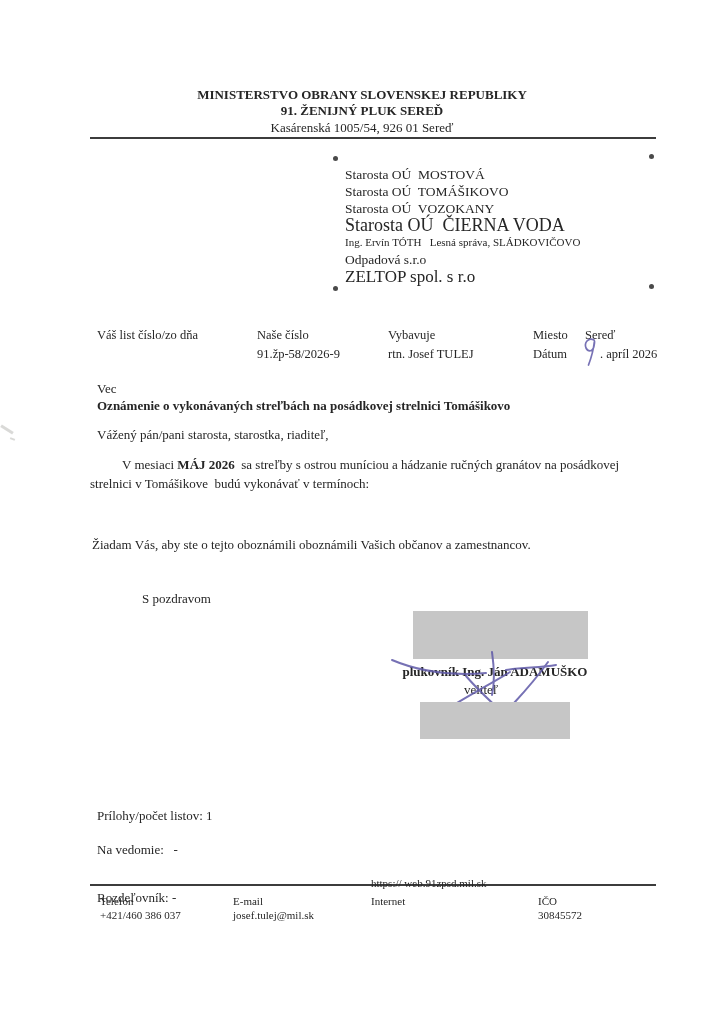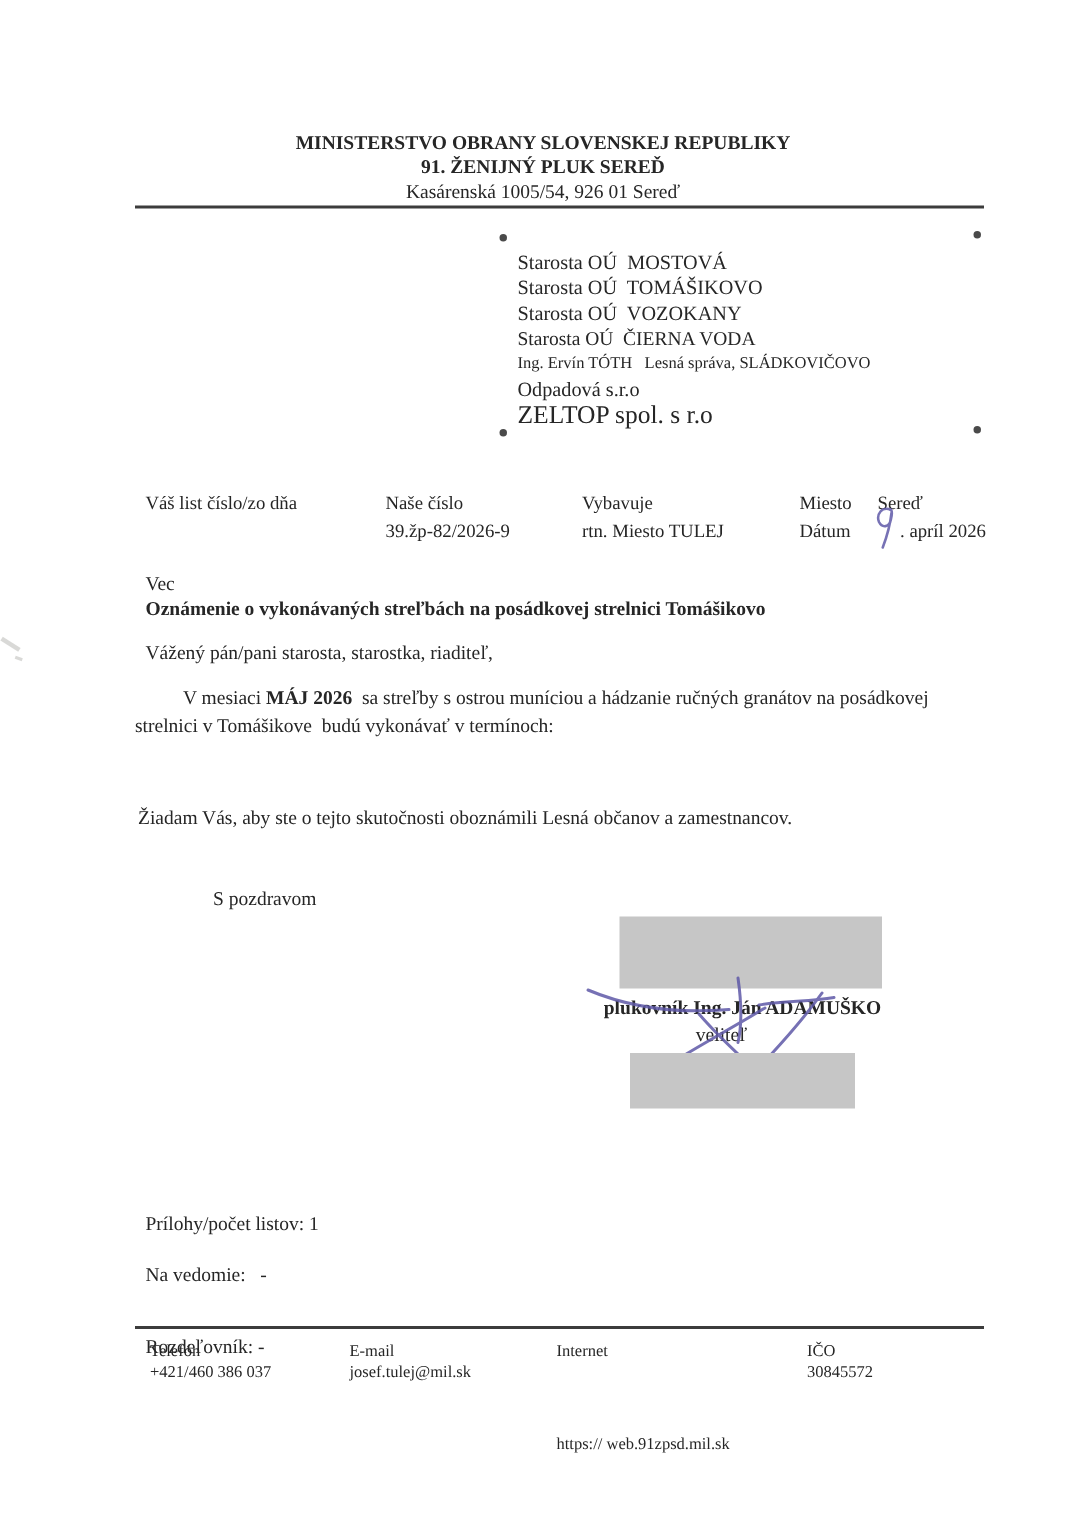--- a/index.html
+++ b/index.html
@@ -39,51 +39,51 @@
 
   <div class="dot" style="left:333px;top:156px;"></div>
   <div class="dot" style="left:649px;top:154px;"></div>
   <div class="dot" style="left:333px;top:286px;"></div>
   <div class="dot" style="left:649px;top:284px;"></div>
 
   <div>
     <div class="t" style="left:345px;top:166px;font-size:13.5px;">Starosta OÚ  MOSTOVÁ</div>
     <div class="t" style="left:345px;top:183px;font-size:13.5px;">Starosta OÚ  TOMÁŠIKOVO</div>
     <div class="t" style="left:345px;top:200px;font-size:13.5px;">Starosta OÚ  VOZOKANY</div>
-    <div class="t" style="left:345px;top:217px;font-size:13px;">Starosta OÚ  ČIERNA VODA</div>
+    <div class="t" style="left:345px;top:217px;font-size:18px;">Starosta OÚ  ČIERNA VODA</div>
     <div class="t" style="left:345px;top:234px;font-size:11px;">Ing. Ervín TÓTH   Lesná správa, SLÁDKOVIČOVO</div>
     <div class="t" style="left:345px;top:251px;font-size:13.5px;">Odpadová s.r.o</div>
     <div class="t" style="left:345px;top:268px;font-size:17px;">ZELTOP spol. s r.o</div>
   </div>
 
   <div>
     <div class="t small" style="left:97px;top:327px;">Váš list číslo/zo dňa</div>
     <div class="t small" style="left:257px;top:327px;">Naše číslo</div>
-    <div class="t small" style="left:257px;top:346px;">39.žp-82/2026-9</div>
+    <div class="t small" style="left:257px;top:346px;">91.žp-58/2026-9</div>
     <div class="t small" style="left:388px;top:327px;">Vybavuje</div>
-    <div class="t small" style="left:388px;top:346px;">rtn. Miesto TULEJ</div>
+    <div class="t small" style="left:388px;top:346px;">rtn. Josef TULEJ</div>
     <div class="t small" style="left:533px;top:327px;">Miesto</div>
     <div class="t small" style="left:585px;top:327px;">Sereď</div>
     <div class="t small" style="left:533px;top:346px;">Dátum</div>
 
     <svg style="left:582px;top:336px;" width="16" height="32" viewBox="0 0 16 32">
       <path d="M12,4 C6,1 2,7 4,12 C6,16 11,16 12,10 C13,6 12.5,4 11.5,3.5 M12.3,6 C11.5,14 9.5,21 6.5,29" fill="none" stroke="#5f59a8" stroke-width="1.7" stroke-linecap="round" opacity="0.85"></path>
     </svg>
     <div class="t small" style="left:600px;top:346px;">. apríl 2026</div>
   </div>
 
   <div class="t" style="left:97px;top:380px;">Vec</div>
   <div class="t b" style="left:97px;top:397px;">Oznámenie o vykonávaných streľbách na posádkovej strelnici Tomášikovo</div>
 
   <div class="t" style="left:97px;top:426px;">Vážený pán/pani starosta, starostka, riaditeľ,</div>
 
   <div class="para indent" style="top:455px;"><span>V mesiaci </span><span class="b">MÁJ 2026</span><span> &nbsp;sa streľby s ostrou muníciou a hádzanie ručných granátov na posádkovej strelnici v Tomášikove &nbsp;budú vykonávať v termínoch:</span></div>
 
 
-  <div class="t" style="left:92px;top:536px;">Žiadam Vás, aby ste o tejto skutočnosti oboznámili Lesná občanov a zamestnancov.</div>
+  <div class="t" style="left:92px;top:536px;">Žiadam Vás, aby ste o tejto oboznámili oboznámili Vašich občanov a zamestnancov.</div>
 
   <div class="t" style="left:142px;top:590px;">S pozdravom</div>
 
   <div class="redact" style="left:413px;top:611px;width:175px;height:48px;"></div>
 
   <div class="t b center" style="left:378px;top:663px;width:234px;">plukovník Ing. Ján ADAMUŠKO</div>
   <div class="t center" style="left:378px;top:681px;width:206px;">veliteľ</div>
 
   <svg style="left:388px;top:648px;" width="225" height="68" viewBox="0 0 225 68">
     <g fill="none" stroke="#5f59a8" stroke-width="2" stroke-linecap="round" opacity="0.85">
@@ -105,21 +105,21 @@
   <div class="rule" style="top:884px;height:2px;"></div>
 
   <div>
     <div class="t tiny" style="left:100px;top:894px;">Telefón</div>
     <div class="t tiny" style="left:100px;top:908px;">+421/460 386 037</div>
 
     <div class="t tiny" style="left:233px;top:894px;">E-mail</div>
     <div class="t tiny" style="left:233px;top:908px;">josef.tulej@mil.sk</div>
 
     <div class="t tiny" style="left:371px;top:894px;">Internet</div>
-    <div class="t tiny underline" style="left:371px;top:956px;">https:// web.91zpsd.mil.sk</div>
+    <div class="t tiny underline" style="left:371px;top:876px;">https:// web.91zpsd.mil.sk</div>
 
     <div class="t tiny" style="left:538px;top:894px;">IČO</div>
     <div class="t tiny" style="left:538px;top:908px;">30845572</div>
   </div>
 
   <div class="speck" style="left:0px;top:428px;width:14px;height:3px;transform:rotate(32deg);"></div>
   <div class="speck" style="left:10px;top:438px;width:5px;height:2px;transform:rotate(20deg);"></div>
 
 </div>
 

